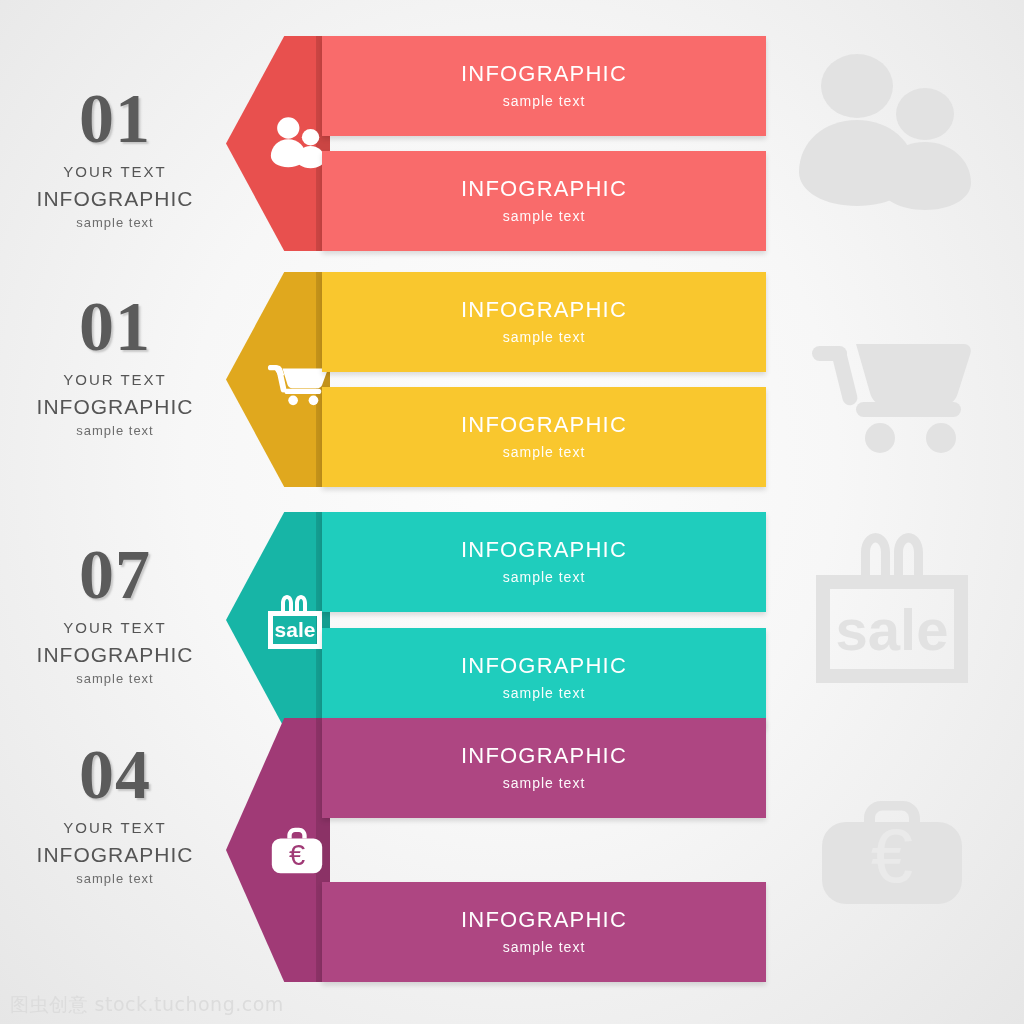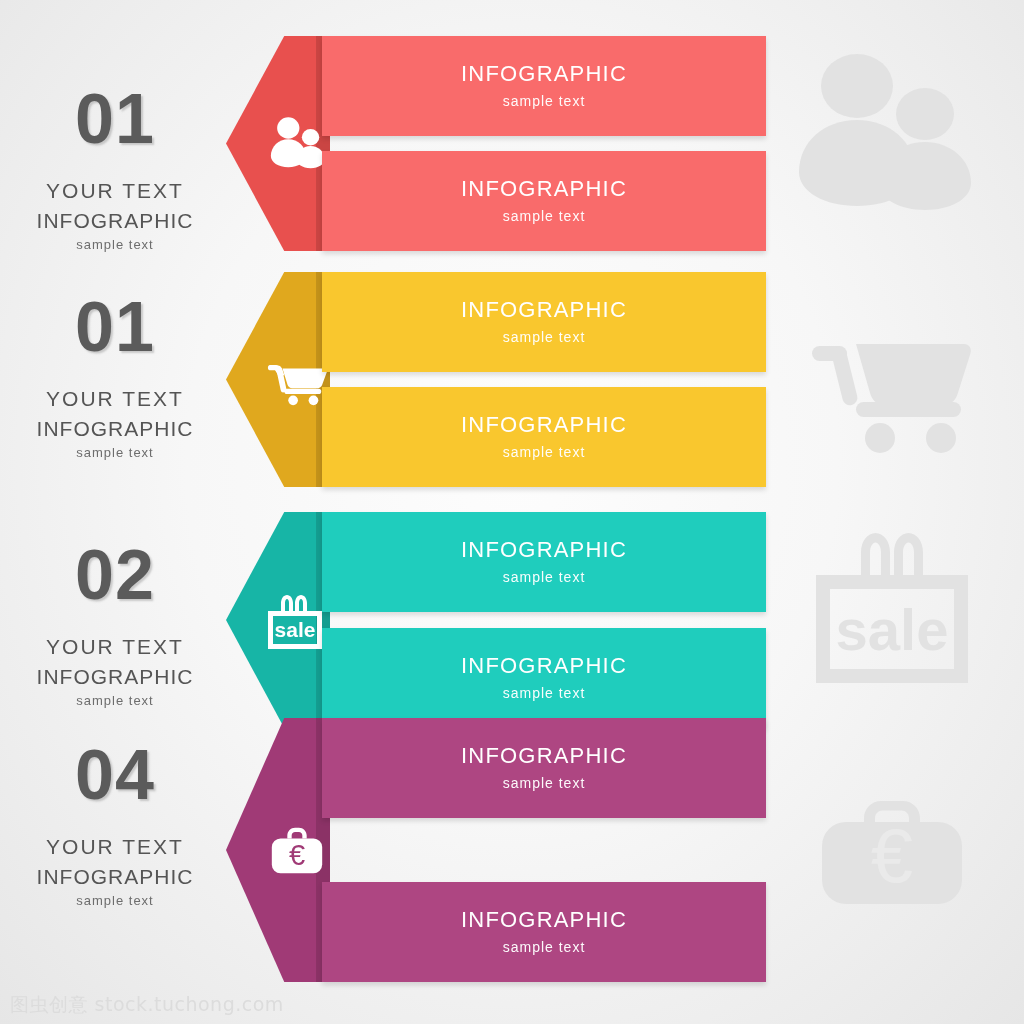--- a/index.html
+++ b/index.html
@@ -20,23 +20,23 @@
   .row-4{top:718px;height:264px;padding-left:48px;}
 
   
   .leftblock{
     position:absolute;left:0;width:230px;text-align:center;
     color:#5b5b5b;line-height:1;
   }
   .num{
     font-size:70px;font-weight:700;letter-spacing:1px;color:#5b5b5b;
     text-shadow:2px 2px 2px rgba(120,120,120,.35);
-    font-family:Liberation Sans, sans-serif;
-  }
-  .yourtext{font-size:21px;letter-spacing:2px;color:#555;margin-top:26px;}
+    font-family:Liberation Serif, serif;
+  }
+  .yourtext{font-size:15px;letter-spacing:2px;color:#555;margin-top:10px;}
   .infog{font-size:21px;letter-spacing:1px;color:#555;margin-top:9px;}
   .sample{font-size:13px;letter-spacing:1px;color:#6d6d6d;margin-top:7px;}
 
   
   .pent{
     position:absolute;top:0;left:226px;width:104px;height:100%;
     clip-path:polygon(0% 50%, 56% 0%, 100% 0%, 100% 100%, 56% 100%);
   }
   .pent-fold{
     position:absolute;top:0;right:0;width:14px;height:100%;
@@ -149,21 +149,21 @@
     <div class="bar bot" style="background:#F9C72E">
       <div class="btxt">
         <div class="t1">INFOGRAPHIC</div>
         <div class="t2">sample text</div>
       </div>
     </div>
   </div>
 
   <div class="row row-3">
     <div class="leftblock" style="top:28px">
-      <div class="num">02</div>
+      <div class="num">07</div>
       <div class="yourtext">YOUR  TEXT</div>
       <div class="infog">INFOGRAPHIC</div>
       <div class="sample">sample text</div>
     </div>
 
     <div class="pent" style="background:#17B5A6">
       <div class="pent-fold"></div>
       <div class="pent-ico" style="left:36px;width:66px;height:66px;position:absolute;">
         <svg viewBox="0 0 66 66" aria-hidden="true">
           <path d="M19 25V16c0-4.4 2.7-8 6-8s6 3.6 6 8v9h-4v-9c0-2.4-1-4-2-4s-2 1.6-2 4v9z"></path>

